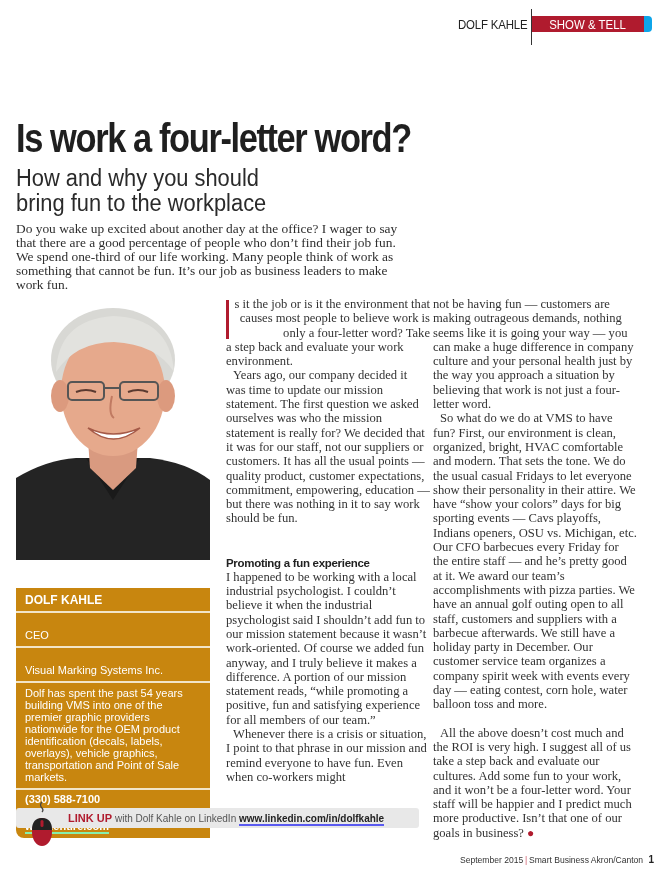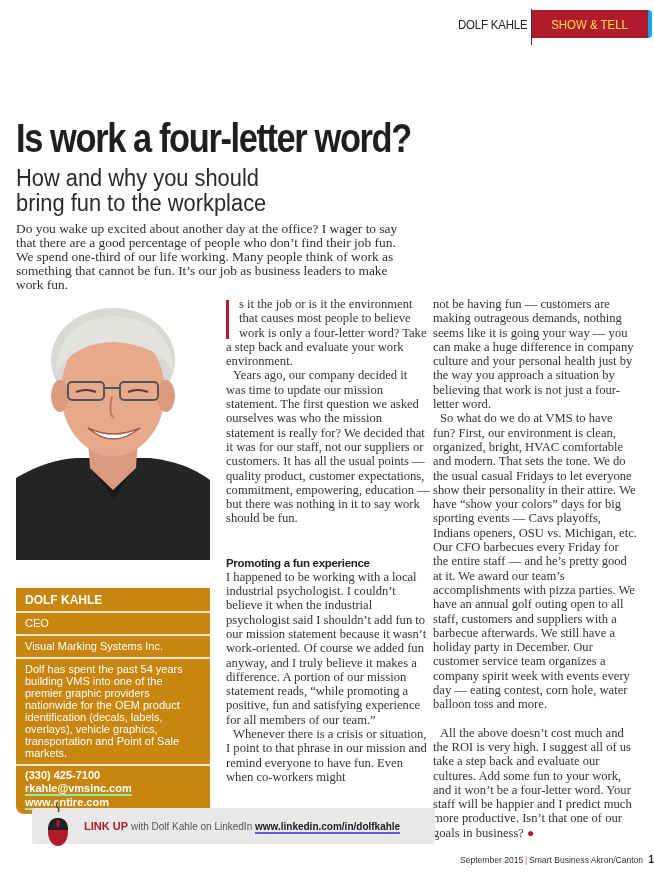--- a/index.html
+++ b/index.html
@@ -3,55 +3,55 @@
 <meta charset="utf-8">
 <style>
   * { box-sizing: border-box; margin: 0; padding: 0; }
   html, body { width: 654px; height: 880px; background: #ffffff; overflow: hidden; }
   body { position: relative; font-family: "Liberation Serif", serif; color: #2b2b2b; }
 
   
   .hdr { position: absolute; top: 10px; left: 448px; height: 28px; display: flex; align-items: center; }
   .hdr-author { font-family: "Liberation Sans", sans-serif; font-size: 13px; color: #222; letter-spacing: -0.2px; transform: scaleX(0.88); transform-origin: right center; padding-right: 4px; }
   .hdr-rule { width: 1px; height: 36px; background: #333; margin-top: 6px; }
-  .hdr-tag { width: 120px; height: 28px; background: #b01b2e; color: #fde047; font-family: "Liberation Sans", sans-serif; font-size: 13px; display: flex; align-items: center; justify-content: center; border-right: 4px solid #0ea5e9; border-radius: 0 4px 4px 0; }
+  .hdr-tag { width: 120px; height: 16px; background: #b01b2e; color: #ffffff; font-family: "Liberation Sans", sans-serif; font-size: 13px; display: flex; align-items: center; justify-content: center; border-right: 8px solid #0ea5e9; border-radius: 0 4px 4px 0; }
   .hdr-tag span { transform: scaleX(0.88); display: inline-block; }
 
   
   .title { position: absolute; top: 118px; left: 16px; font-family: "Liberation Sans", sans-serif; font-size: 40px; color: #1f1f1f; letter-spacing: -1.6px; transform: scaleX(0.86); transform-origin: left top; white-space: nowrap; line-height: 1; }
   .subtitle { position: absolute; top: 166px; left: 16px; font-family: "Liberation Sans", sans-serif; font-size: 23px; color: #2a2a2a; line-height: 25px; font-weight: normal; transform: scaleX(0.95); transform-origin: left top; }
   .intro { position: absolute; top: 222px; left: 16px; width: 400px; font-size: 13.4px; line-height: 14px; color: #2e2e2e; }
 
   
   .photo { position: absolute; top: 300px; left: 16px; width: 194px; height: 260px; background: #ffffff; overflow: hidden; }
   .photo svg { display: block; }
 
   
   .bio { position: absolute; top: 588px; left: 16px; width: 194px; background: #c8860f; border-bottom-left-radius: 8px; color: #fff; font-family: "Liberation Sans", sans-serif; }
   .bio-row { border-top: 2px solid #f2e5c8; padding: 2px 9px 3px 9px; font-size: 11px; line-height: 12px; }
   .bio-name { border-top: none; font-weight: bold; font-size: 12px; padding-top: 6px; padding-bottom: 5px; }
-  .bio-row.role, .bio-row.company { padding-top: 4px; padding-bottom: 5px; }
+  .bio-row.role, .bio-row.company { padding-top: 16px; padding-bottom: 5px; }
   .bio-row.desc { padding-top: 4px; padding-bottom: 5px; }
   .bio-contact { padding: 3px 9px 4px 9px; border-top: 2px solid #f2e5c8; font-weight: bold; font-size: 11px; line-height: 12.5px; }
   .bio-contact a { color: #fff; text-decoration: none; border-bottom: 2px solid #86efac; display: inline-block; line-height: 11px; }
 
   
   .col { position: absolute; width: 204px; font-size: 12.6px; line-height: 14.3px; color: #333; }
   .col p { text-indent: 0; }
   .col p.ind { text-indent: 7px; }
   .col1 { top: 297px; left: 226px; }
   .col2 { top: 297px; left: 433px; }
   .dropcap-bar { position: absolute; left: 0; top: 3px; width: 3px; height: 39px; background: #b01b2e; }
-  .dc-lines { padding-left: 13px; }
+  .dc-lines { padding-left: 5px; text-align: right; }
   .subhead { font-family: "Liberation Sans", sans-serif; font-weight: bold; font-size: 11.5px; color: #222; margin-top: 30px; line-height: 14px; letter-spacing: -0.3px; }
   .gap { height: 14px; }
   .end-dot { color: #b01b2e; font-size: 12px; }
 
   
-  .linkup { position: absolute; top: 808px; left: 32px; width: 403px; height: 36px; background: #e8e8e8; border-radius: 3px; display: flex; align-items: center; font-family: "Liberation Sans", sans-serif; font-size: 10px; color: #555; }
+  .linkup { position: absolute; top: 808px; left: 16px; width: 403px; height: 20px; background: #e8e8e8; border-radius: 3px; display: flex; align-items: center; font-family: "Liberation Sans", sans-serif; font-size: 10px; color: #555; }
   .mouse { position: absolute; left: 14px; top: -8px; width: 24px; height: 48px; }
   .linkup-text { margin-left: 52px; }
   .linkup-lead { color: #b01b2e; font-weight: bold; font-size: 11px; margin-right: 3px; }
   .linkup-url { color: #222; font-weight: bold; border-bottom: 2px solid #5a5af0; text-decoration: none; }
 
   
   .footer { position: absolute; top: 853px; left: 460px; font-family: "Liberation Sans", sans-serif; font-size: 9.5px; color: #333; white-space: nowrap; transform: scaleX(0.9); transform-origin: left top; }
   .footer .sep { color: #d06070; padding: 0 2px; }
   .footer .pg { font-weight: bold; font-size: 11px; margin-left: 6px; color: #222; }
 </style>
@@ -103,21 +103,21 @@
     <path d="M72 128 Q97 150 124 128 Q97 140 72 128 Z" fill="#ffffff" stroke="#a55a48" stroke-width="1.5"></path>
   </svg>
 </div>
 
 <div class="bio">
   <div class="bio-row bio-name">DOLF KAHLE</div>
   <div class="bio-row role">CEO</div>
   <div class="bio-row company">Visual Marking Systems Inc.</div>
   <div class="bio-row desc">Dolf has spent the past 54 years building VMS into one of the premier graphic providers nationwide for the OEM product identification (decals, labels, overlays), vehicle graphics, transportation and Point of Sale markets.</div>
   <div class="bio-contact">
-    <div>(330) 425-7100</div>
+    <div>(330) 588-7100</div>
     <div><a>rkahle@vmsinc.com</a></div>
     <div><a>www.entire.com</a></div>
   </div>
 </div>
 
 <div class="col col1">
   <div style="position:relative;">
     <span class="dropcap-bar"></span>
     <p class="dc-lines">s it the job or is it the environment that causes most people to believe work is only a four-letter word? Take</p>
     <p>a step back and evaluate your work environment.</p>

